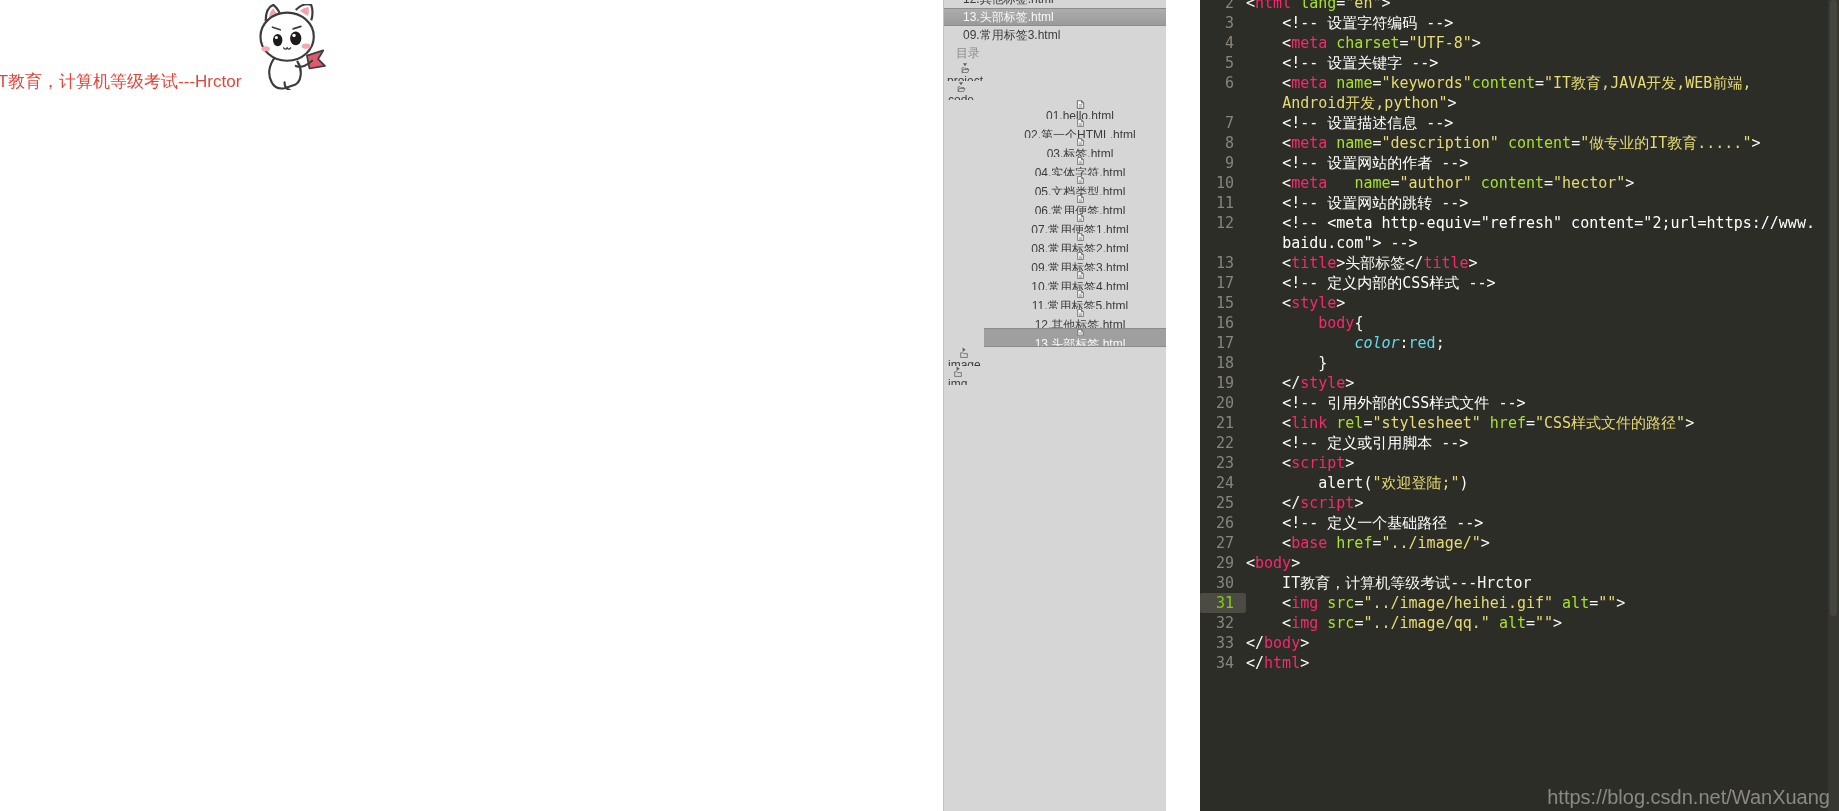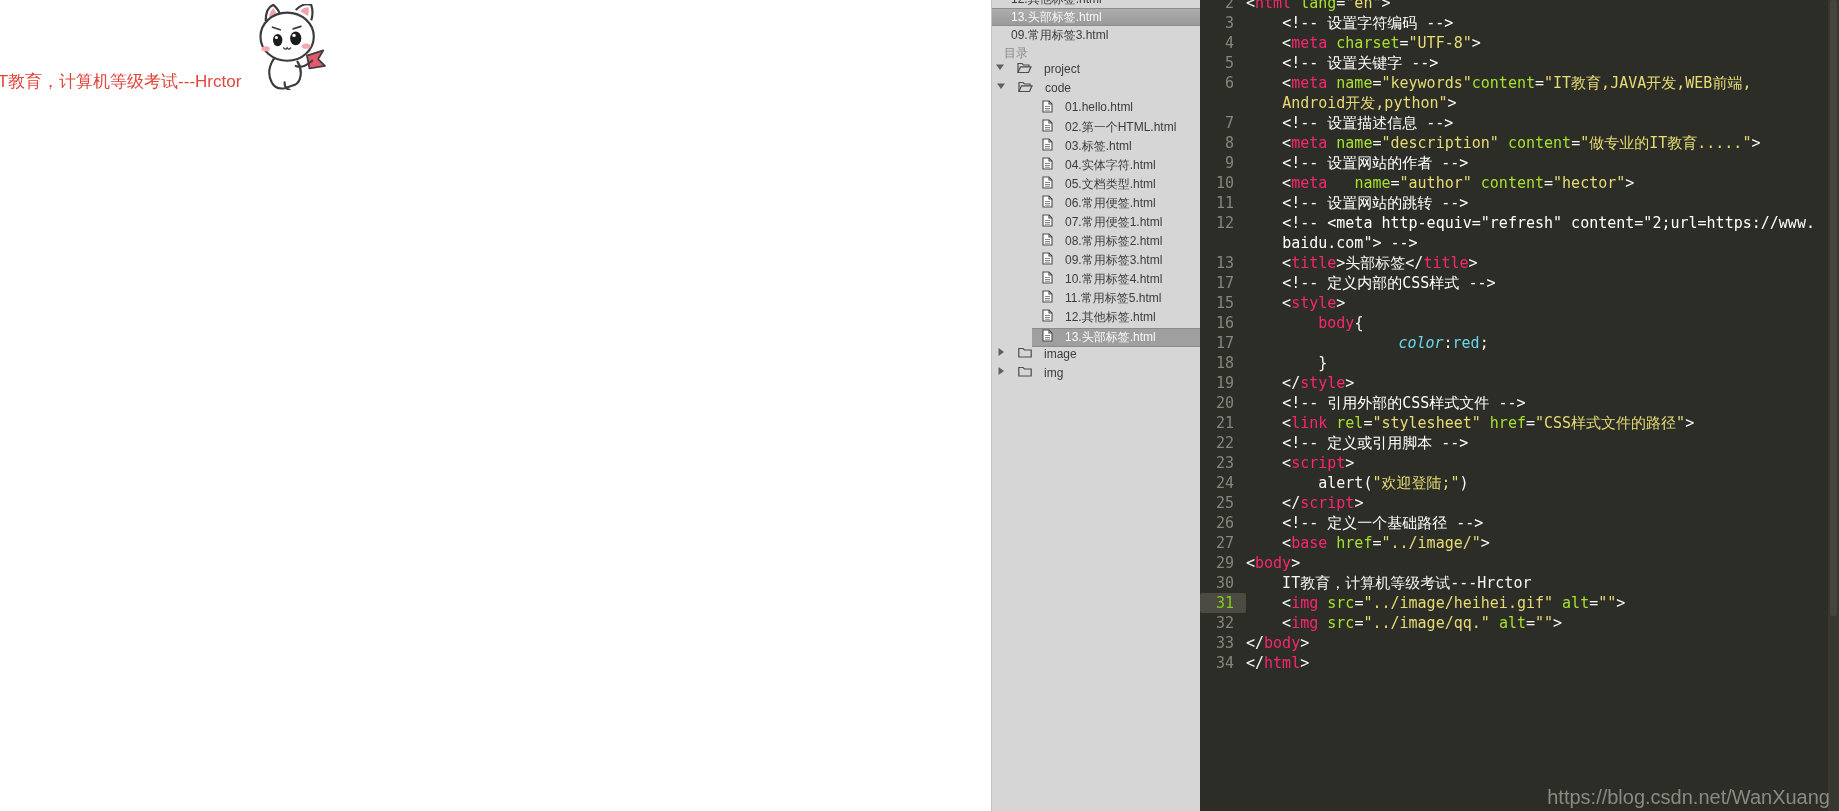--- a/index.html
+++ b/index.html
@@ -4,48 +4,48 @@
 <style>
   html,body{margin:0;padding:0;background:#ffffff;}
   .stage{position:relative;width:1839px;height:811px;overflow:hidden;font-family:"Liberation Sans",sans-serif;}
 
   
   .browser{position:absolute;left:0;top:0;width:943px;height:811px;background:#ffffff;overflow:hidden;}
   .browser-text{position:absolute;left:-7px;top:70px;font-size:17px;color:#e0463c;white-space:nowrap;}
   .cat{position:absolute;left:245px;top:4px;width:86px;height:86px;}
 
   
-  .sidebar{position:absolute;left:943px;top:0;width:257px;height:811px;background:#d6d6d6;
-           border-left:1px solid #c2c2c2;box-sizing:border-box;font-size:12px;color:#3c3c3c;overflow:hidden;margin-left:48px;}
+  .sidebar{position:absolute;left:943px;top:0;width:223px;height:811px;background:#d6d6d6;
+           border-left:1px solid #c2c2c2;box-sizing:border-box;font-size:12px;color:#3c3c3c;overflow:hidden;}
   .openfiles{margin-top:-10px;}
   .ofrow{height:18px;line-height:18px;padding-left:19px;white-space:nowrap;overflow:hidden;}
   .ofrow.sel{background:linear-gradient(#adadad,#9a9a9a);border-top:1px solid #8c8c8c;border-bottom:1px solid #8c8c8c;
              color:#f8f8f8;height:16px;line-height:16px;}
   .sbheader{height:18px;line-height:18px;padding-left:12px;color:#8b8b8b;}
   .trow{display:flex;height:19px;}
-  .thl{display:flex;gap:12px;height:19px;box-sizing:border-box;white-space:nowrap;}
+  .thl{display:flex;align-items:center;gap:0;height:19px;box-sizing:border-box;white-space:nowrap;flex-direction:column;}
   .d0 .thl{padding-left:3px;}
   .d1 .thl{padding-left:4px;}
   .d2 .thl{margin-left:40px;padding-left:10px;flex:1;}
   .thl.sel{background:#9f9f9f;border-top:1px solid #8b8b8b;border-bottom:1px solid #8b8b8b;color:#fafafa;}
   .tlabel{overflow:hidden;}
 
   
   .editor{position:absolute;left:1200px;top:0;width:639px;height:811px;background:#2d2d27;overflow:hidden;}
   .codewrap{position:absolute;top:-7px;left:0;right:0;font-family:"DejaVu Sans Mono",monospace;font-size:15px;line-height:20px;}
   .crow{display:flex;height:20px;}
   .gut{flex:none;width:46px;box-sizing:border-box;text-align:right;padding-right:12px;color:#86867e;}
   .gut.active{background:#4b4b44;color:#84cc16;border-radius:2px;}
   .code{white-space:pre;flex:1;}
   .tok-w{color:#f8f8f2;}
   .tok-t{color:#f92672;}
   .tok-a{color:#a6e22e;}
   .tok-s{color:#e6db74;}
   .tok-c{color:#ffffff;}
-  .tok-k{color:#66d9ef;font-style:italic;margin-left:44px;}
+  .tok-k{color:#66d9ef;font-style:italic;}
   .tok-y{color:#66d9ef;}
   .watermark{position:absolute;right:9px;bottom:2px;color:#8a8a83;font-size:20px;z-index:3;}
   .vscroll{position:absolute;right:0;top:0;width:11px;height:100%;background:#373731;z-index:2;}
   .vthumb{position:absolute;left:2px;top:0;width:7px;height:76%;background:#45453e;border-radius:3px;}
 </style>
 </head>
 <body>
 
 <div class="stage">
 

